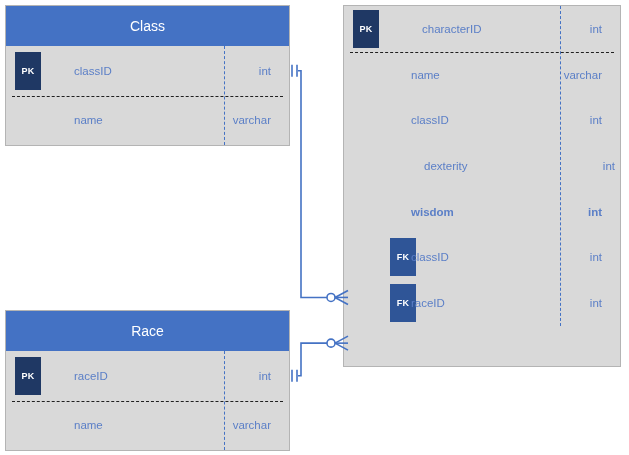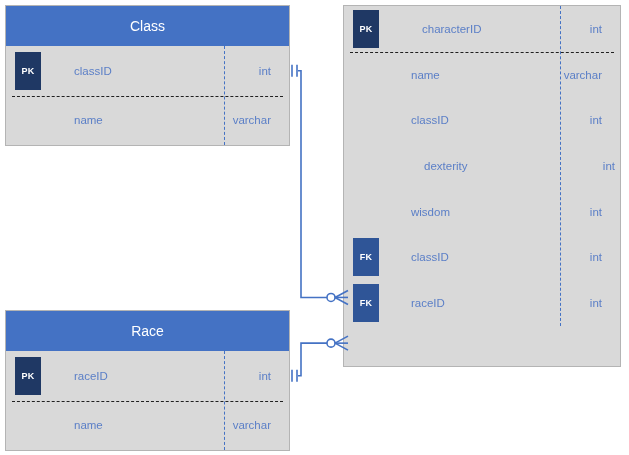--- a/index.html
+++ b/index.html
@@ -78,21 +78,21 @@
     display: flex;
     align-items: center;
     justify-content: center;
     font-size: 9px;
     font-weight: bold;
     color: #ffffff;
     letter-spacing: .3px;
     box-sizing: border-box;
   }
   .key-badge.pk { background: #1f3864; }
-  .key-badge.fk { background: #2f5597; }
+  .key-badge.fk { background: #2f5597; margin-left: 37px; }
 
   .field-name {
     position: absolute;
     font-size: 11.5px;
     color: #5b7fc7;
     white-space: nowrap;
   }
   .field-type {
     position: absolute;
     font-size: 11.5px;
@@ -146,21 +146,21 @@
           <div class="field-type" style="right: 18px;">varchar</div>
         </div>
         <div class="field-row" style="height: 45.7143px; position: absolute; left: 0px; top: 91.4286px;">
           <div class="field-name" style="left: 67px;">classID</div>
           <div class="field-type" style="right: 18px;">int</div>
         </div>
         <div class="field-row" style="height: 45.7143px; position: absolute; left: 13px; top: 137.143px;">
           <div class="field-name" style="left: 67px;">dexterity</div>
           <div class="field-type" style="right: 18px;">int</div>
         </div>
-        <div class="field-row" style="height: 45.7143px; position: absolute; left: 0px; top: 182.857px;">
+        <div class="field-row" style="height: 45.7143px; position: absolute; left: 0px; top: 182.857px; font-weight: bold;">
           <div class="field-name" style="left: 67px;">wisdom</div>
           <div class="field-type" style="right: 18px;">int</div>
         </div>
         <div class="field-row" style="height: 45.7143px; position: absolute; left: 0px; top: 228.571px;">
           <div class="key-badge fk">FK</div>
           <div class="field-name" style="left: 67px;">classID</div>
           <div class="field-type" style="right: 18px;">int</div>
         </div>
         <div class="field-row" style="height: 45.7143px; position: absolute; left: 0px; top: 274.286px;">
           <div class="key-badge fk">FK</div>

